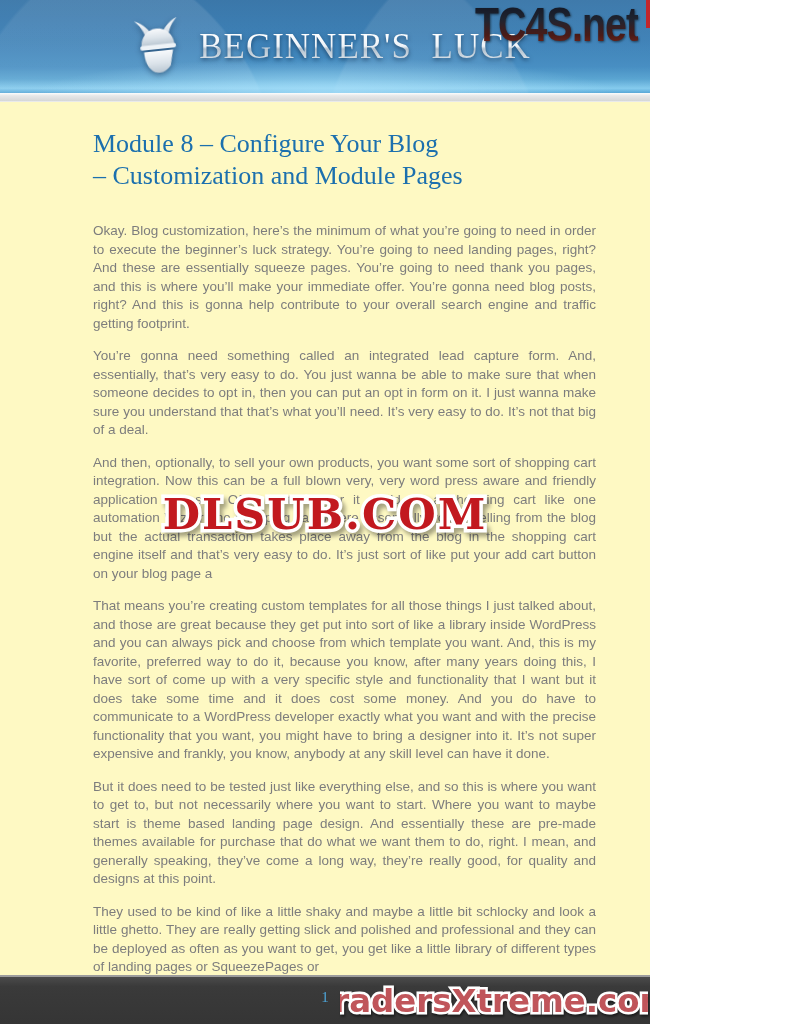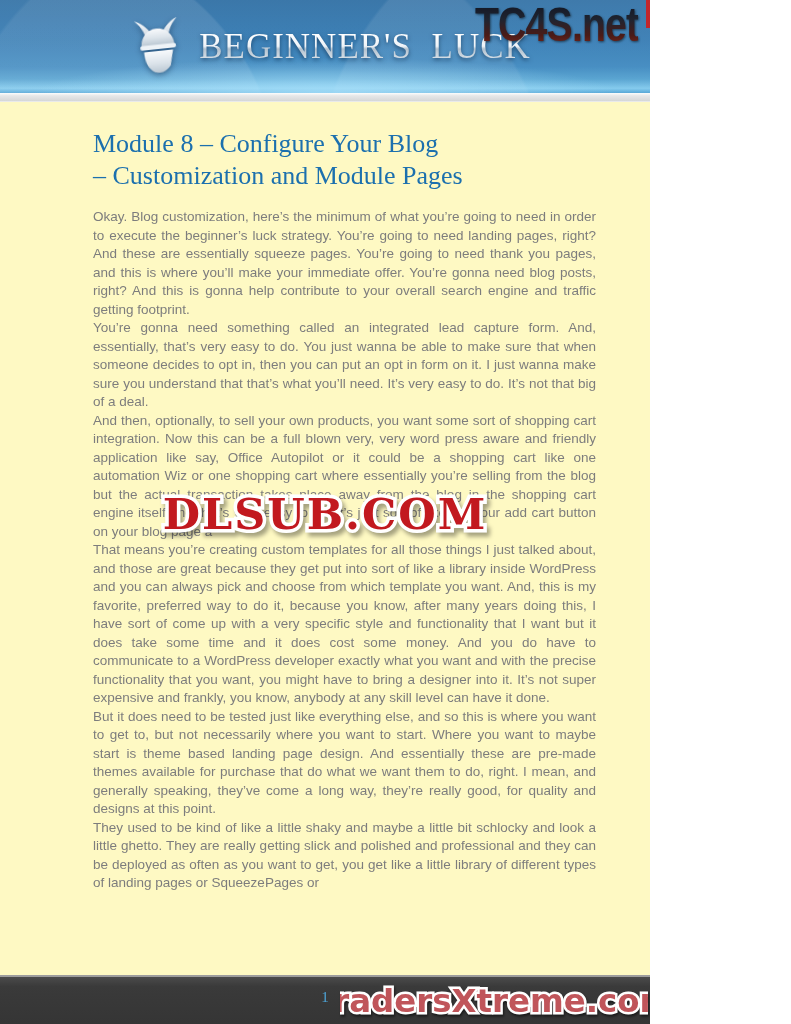--- a/index.html
+++ b/index.html
@@ -90,22 +90,23 @@
     font-size: 26px;
     line-height: 32px;
     color: #1c70ae;
     margin-bottom: 4px;
   }
   .content p {
     font-size: 13.5px;
     line-height: 18.5px;
     color: #7d7d7d;
     text-align: justify;
-  }
-  .content p:first-of-type { margin-top: 16px; }
+    margin-top: 14px;
+  }
+  .content p:first-of-type { margin-top: 30px; }
 
   
   .dlsub-watermark {
     position: absolute;
     left: 50%; top: 486px;
     transform: translateX(-50%);
     filter: drop-shadow(3px 4px 2px rgba(0,0,0,0.35));
   }
   .dlsub-watermark text {
     font-family: "DejaVu Serif", serif;

